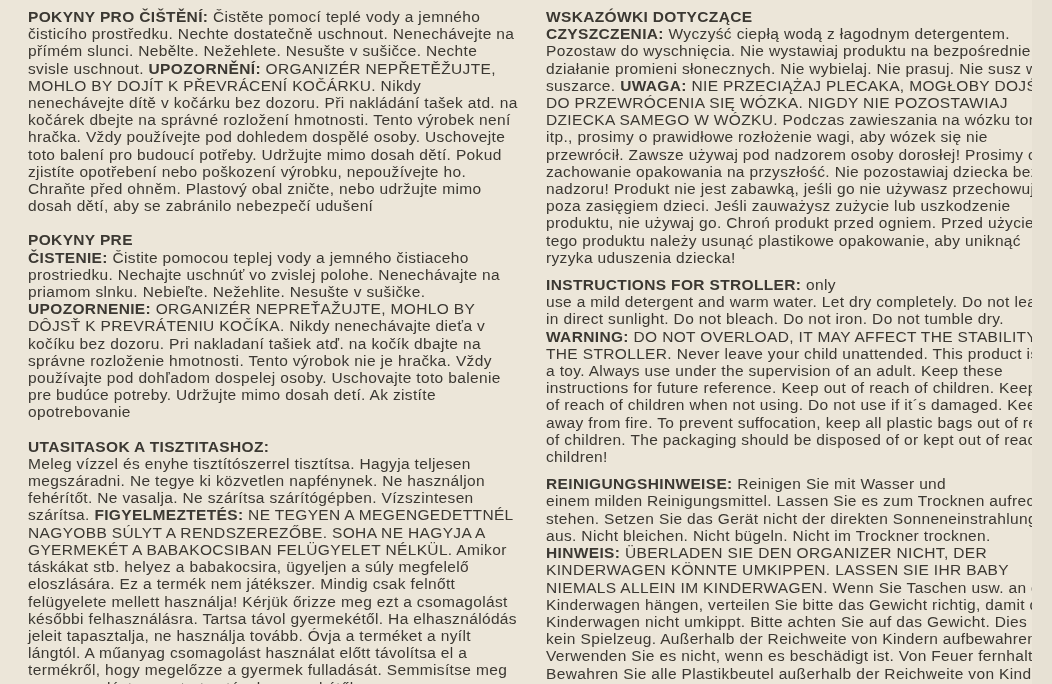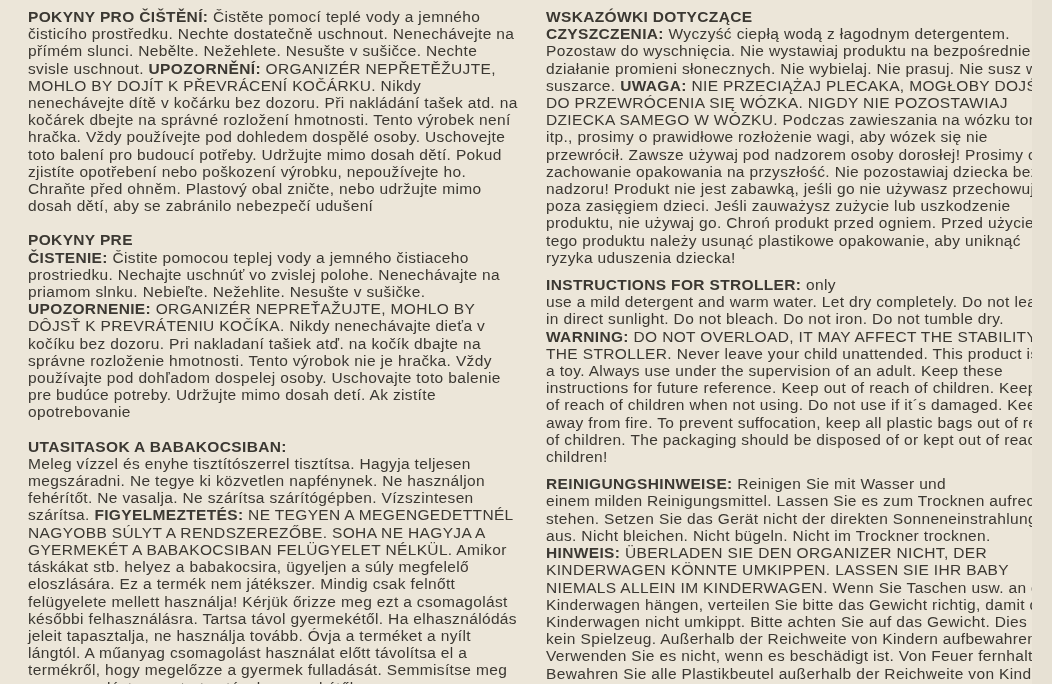--- a/index.html
+++ b/index.html
@@ -29,21 +29,21 @@
 </style>
 </head>
 <body>
 
 <div class="page">
 
   <div class="col col-left">
     <p class="section" lang="cs"><b>POKYNY PRO ČIŠTĚNÍ:</b><span> Čistěte pomocí teplé vody a jemného čisticího prostředku. Nechte dostatečně uschnout. Nenechávejte na přímém slunci. Nebělte. Nežehlete. Nesušte v sušičce. Nechte svisle uschnout. </span><b>UPOZORNĚNÍ:</b><span> ORGANIZÉR NEPŘETĚŽUJTE, MOHLO BY DOJÍT K PŘEVRÁCENÍ KOČÁRKU. Nikdy nenechávejte dítě v kočárku bez dozoru. Při nakládání tašek atd. na kočárek dbejte na správné rozložení hmotnosti. Tento výrobek není hračka. Vždy používejte pod dohledem dospělé osoby. Uschovejte toto balení pro budoucí potřeby. Udržujte mimo dosah dětí. Pokud zjistíte opotřebení nebo poškození výrobku, nepoužívejte ho. Chraňte před ohněm. Plastový obal zničte, nebo udržujte mimo dosah dětí, aby se zabránilo nebezpečí udušení</span></p>
     <p class="section" lang="sk"><b>POKYNY PRE
 ČISTENIE:</b><span> Čistite pomocou teplej vody a jemného čistiaceho prostriedku. Nechajte uschnúť vo zvislej polohe. Nenechávajte na priamom slnku. Nebieľte. Nežehlite. Nesušte v sušičke. </span><b>UPOZORNENIE:</b><span> ORGANIZÉR NEPREŤAŽUJTE, MOHLO BY DÔJSŤ K PREVRÁTENIU KOČÍKA. Nikdy nenechávajte dieťa v kočíku bez dozoru. Pri nakladaní tašiek atď. na kočík dbajte na správne rozloženie hmotnosti. Tento výrobok nie je hračka. Vždy používajte pod dohľadom dospelej osoby. Uschovajte toto balenie pre budúce potreby. Udržujte mimo dosah detí. Ak zistíte opotrebovanie</span></p>
-    <p class="section" lang="hu"><b>UTASITASOK A BABAKOCSIBAN:</b><span>
+    <p class="section" lang="hu"><b>UTASITASOK A TISZTITASHOZ:</b><span>
 Meleg vízzel és enyhe tisztítószerrel tisztítsa. Hagyja teljesen megszáradni. Ne tegye ki közvetlen napfénynek. Ne használjon fehérítőt. Ne vasalja. Ne szárítsa szárítógépben. Vízszintesen szárítsa. </span><b>FIGYELMEZTETÉS:</b><span> NE TEGYEN A MEGENGEDETTNÉL NAGYOBB SÚLYT A RENDSZEREZŐBE. SOHA NE HAGYJA A GYERMEKÉT A BABAKOCSIBAN FELÜGYELET NÉLKÜL. Amikor táskákat stb. helyez a babakocsira, ügyeljen a súly megfelelő eloszlására. Ez a termék nem játékszer. Mindig csak felnőtt felügyelete mellett használja! Kérjük őrizze meg ezt a csomagolást későbbi felhasználásra. Tartsa távol gyermekétől. Ha elhasználódás jeleit tapasztalja, ne használja tovább. Óvja a terméket a nyílt lángtól. A műanyag csomagolást használat előtt távolítsa el a termékről, hogy megelőzze a gyermek fulladását. Semmisítse meg a csomagolást, vagy tartsa távol gyermekétől.</span></p>
   </div>
 
   <div class="col col-right">
     <p class="section" lang="pl"><b>WSKAZÓWKI DOTYCZĄCE
 CZYSZCZENIA:</b><span> Wyczyść ciepłą wodą z łagodnym detergentem. Pozostaw do wyschnięcia. Nie wystawiaj produktu na bezpośrednie działanie promieni słonecznych. Nie wybielaj. Nie prasuj. Nie susz w suszarce. </span><b>UWAGA:</b><span> NIE PRZECIĄŻAJ PLECAKA, MOGŁOBY DOJŚĆ DO PRZEWRÓCENIA SIĘ WÓZKA. NIGDY NIE POZOSTAWIAJ DZIECKA SAMEGO W WÓZKU. Podczas zawieszania na wózku toreb itp., prosimy o prawidłowe rozłożenie wagi, aby wózek się nie przewrócił. Zawsze używaj pod nadzorem osoby dorosłej! Prosimy o zachowanie opakowania na przyszłość. Nie pozostawiaj dziecka bez nadzoru! Produkt nie jest zabawką, jeśli go nie używasz przechowuj poza zasięgiem dzieci. Jeśli zauważysz zużycie lub uszkodzenie produktu, nie używaj go. Chroń produkt przed ogniem. Przed użyciem tego produktu należy usunąć plastikowe opakowanie, aby uniknąć ryzyka uduszenia dziecka!</span></p>
     <p class="section" lang="en"><b>INSTRUCTIONS FOR STROLLER:</b><span> only
 use a mild detergent and warm water. Let dry completely. Do not leave in direct sunlight. Do not bleach. Do not iron. Do not tumble dry. </span><b>WARNING:</b><span> DO NOT OVERLOAD, IT MAY AFFECT THE STABILITY OF THE STROLLER. Never leave your child unattended. This product is not a toy. Always use under the supervision of an adult. Keep these instructions for future reference. Keep out of reach of children. Keep out of reach of children when not using. Do not use if it´s damaged. Keep away from fire. To prevent suffocation, keep all plastic bags out of reach of children. The packaging should be disposed of or kept out of reach of children!</span></p>
     <p class="section" lang="de"><b>REINIGUNGSHINWEISE:</b><span> Reinigen Sie mit Wasser und
 einem milden Reinigungsmittel. Lassen Sie es zum Trocknen aufrecht stehen. Setzen Sie das Gerät nicht der direkten Sonneneinstrahlung aus. Nicht bleichen. Nicht bügeln. Nicht im Trockner trocknen.

